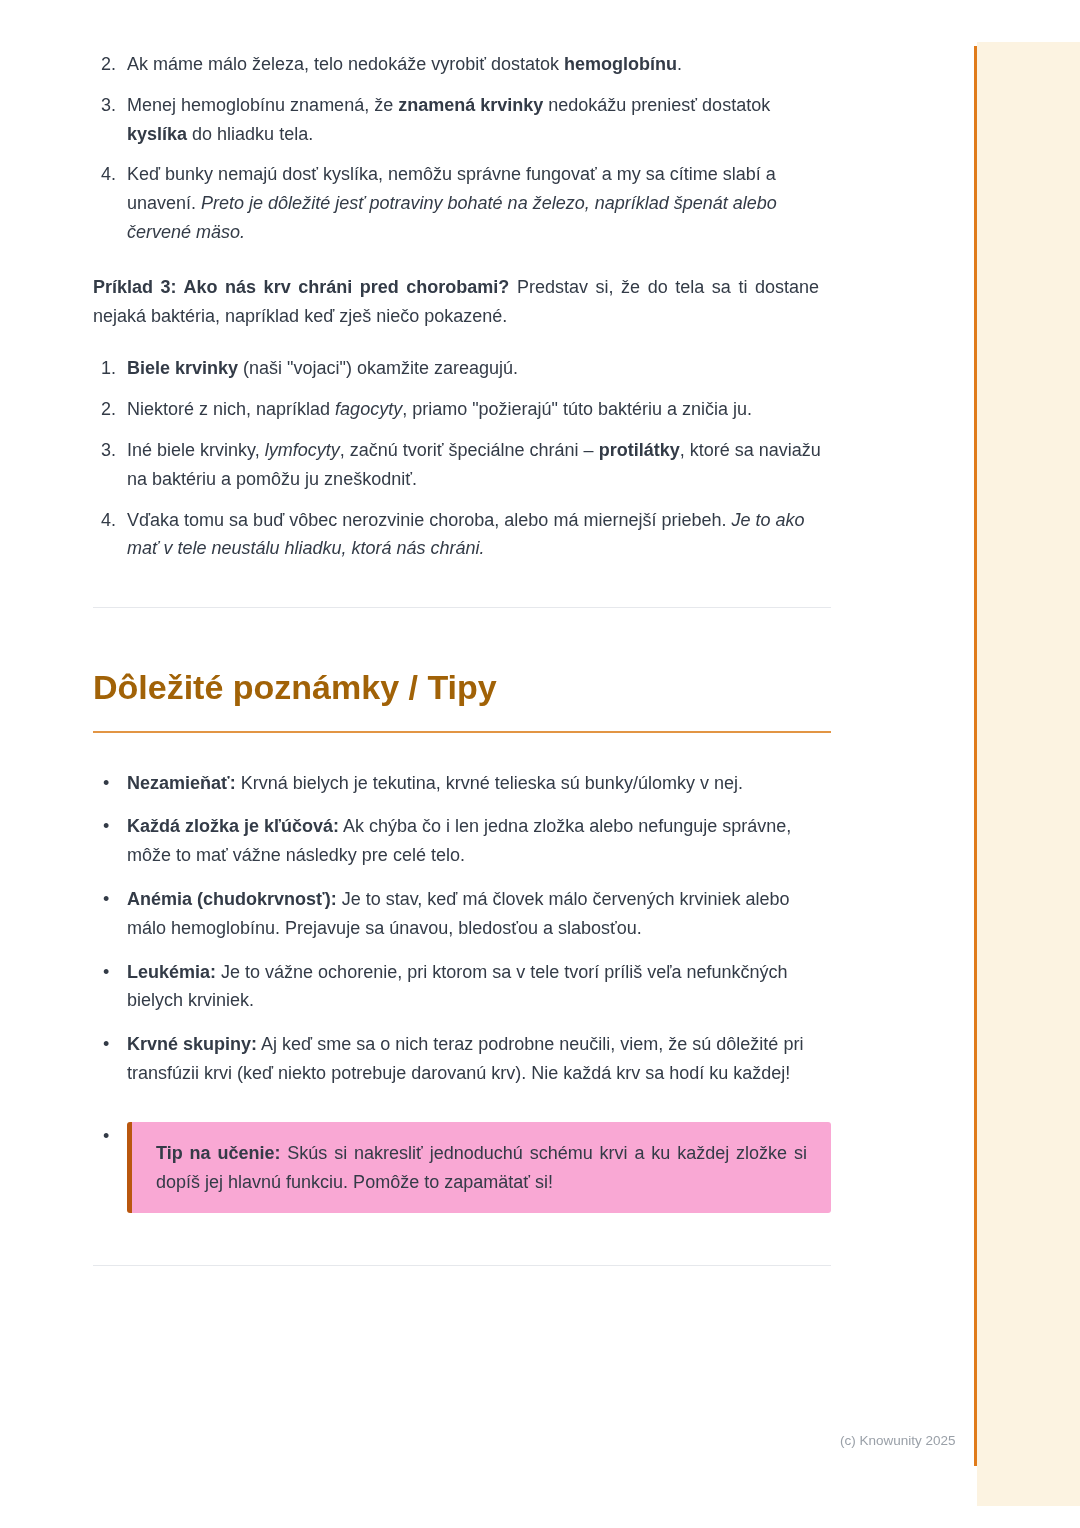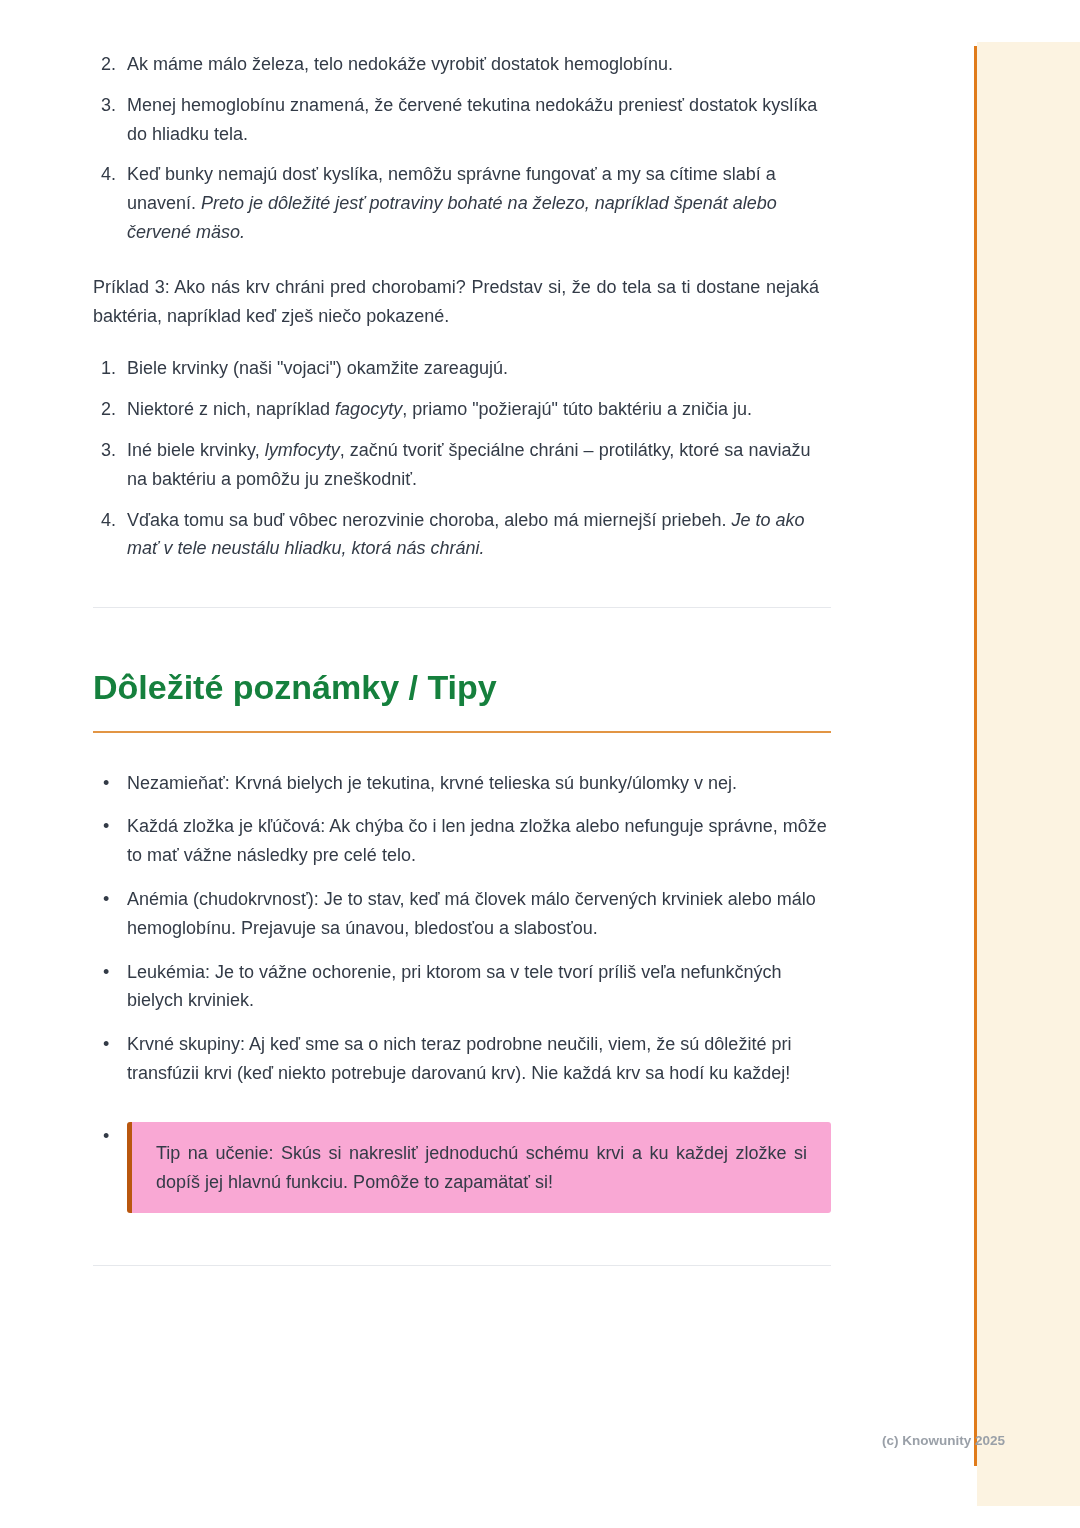--- a/index.html
+++ b/index.html
@@ -5,65 +5,65 @@
   html,body{margin:0;padding:0;}
   body{
     width:1080px;height:1528px;position:relative;overflow:hidden;
     background:#ffffff;
     font-family:"Liberation Sans","DejaVu Sans",sans-serif;
     color:#333b47;
   }
   .side-strip{position:absolute;top:42px;right:0;width:103px;height:1464px;background:#fcf3e1;}
   .side-line{position:absolute;top:46px;right:103px;width:3px;height:1420px;background:#e07b1a;}
   .content{position:absolute;left:93px;top:50px;width:738px;font-size:18px;line-height:1.6;}
-  .b{font-weight:normal;}
+  .b{font-weight:bold;}
   .i{font-style:italic;}
   .list{margin:0 0 6px 0;}
   .list-item{display:flex;margin:0 0 12px 0;}
   .marker{flex:0 0 34px;text-align:left;padding-left:8px;box-sizing:border-box;}
   .bullet-marker{flex:0 0 34px;padding-left:10px;box-sizing:border-box;}
   .item-text{flex:1;}
   .para{margin:26px 12px 24px 0;text-align:justify;}
   .divider{border:none;border-top:1px solid #e6e8ec;margin:44px 0 0 0;}
   .section-heading{
-    font-size:34px;font-weight:bold;color:#15803d;
+    font-size:34px;font-weight:bold;color:#a16207;
     margin:52px 0 0 0;padding:0 0 16px 0;
     border-bottom:2px solid #e29544;
   }
   .bullets{margin-top:36px;}
   .bullet-item{display:flex;margin:0 0 15px 0;}
   .tip-row{display:flex;margin:34px 0 0 0;}
   .tip-box{
     flex:1;background:#f9a8d4;border-left:5px solid #b9570f;
     border-radius:3px;padding:17px 24px;text-align:justify;
   }
   .divider-bottom{border:none;border-top:1px solid #e6e8ec;margin:52px 0 0 0;}
   .footer-credit{
-    position:absolute;top:1433px;left:882px;
-    font-size:13.5px;color:#9aa0a8;font-weight:bold;
+    position:absolute;top:1433px;left:840px;
+    font-size:13.5px;color:#9aa0a8;
   }
 </style>
 </head>
 <body>
 
 <div class="side-strip"></div>
 <div class="side-line"></div>
 
 <div class="content">
 
   <div class="list">
 
       <div class="list-item">
         <span class="marker">2.</span>
         <span class="item-text"><span>Ak máme málo železa, telo nedokáže vyrobiť dostatok </span><span class="b">hemoglobínu</span><span>.</span></span>
       </div>
 
       <div class="list-item">
         <span class="marker">3.</span>
-        <span class="item-text"><span>Menej hemoglobínu znamená, že </span><span class="b">červené tekutina</span><span> nedokážu preniesť dostatok </span><span class="b">kyslíka</span><span> do hliadku tela.</span></span>
+        <span class="item-text"><span>Menej hemoglobínu znamená, že </span><span class="b">znamená krvinky</span><span> nedokážu preniesť dostatok </span><span class="b">kyslíka</span><span> do hliadku tela.</span></span>
       </div>
 
       <div class="list-item">
         <span class="marker">4.</span>
         <span class="item-text"><span>Keď bunky nemajú dosť kyslíka, nemôžu správne fungovať a my sa cítime slabí a unavení. </span><span class="i">Preto je dôležité jesť potraviny bohaté na železo, napríklad špenát alebo červené mäso.</span></span>
       </div>
     </div>
 
   <p class="para"><span class="b">Príklad 3: Ako nás krv chráni pred chorobami?</span><span> Predstav si, že do tela sa ti dostane nejaká baktéria, napríklad keď zješ niečo pokazené.</span></p>
 

